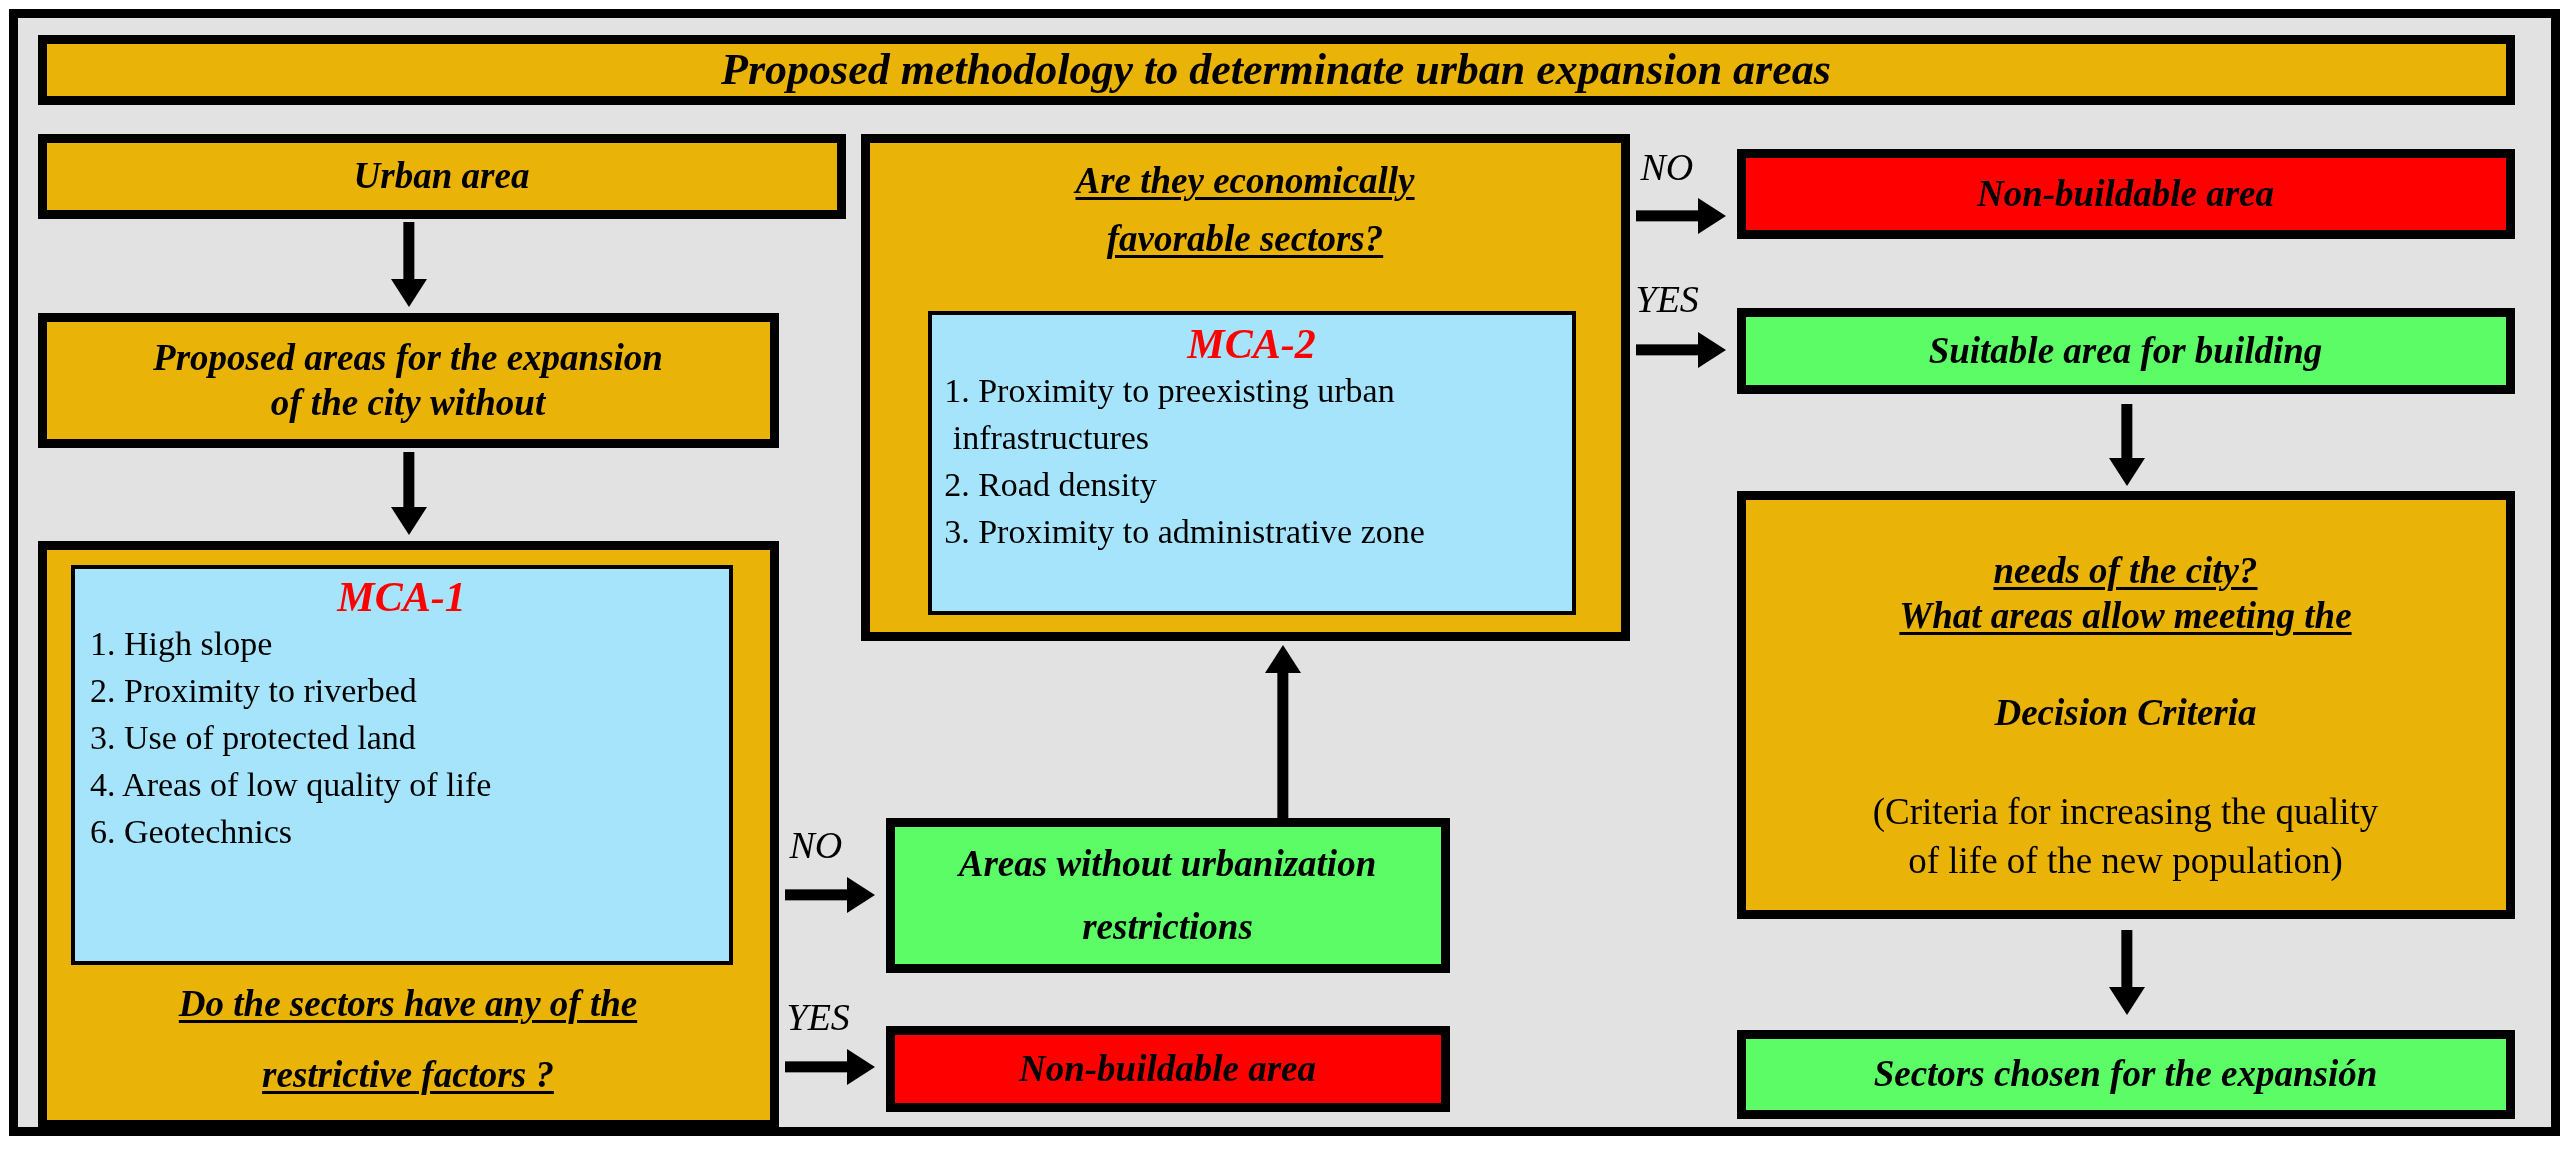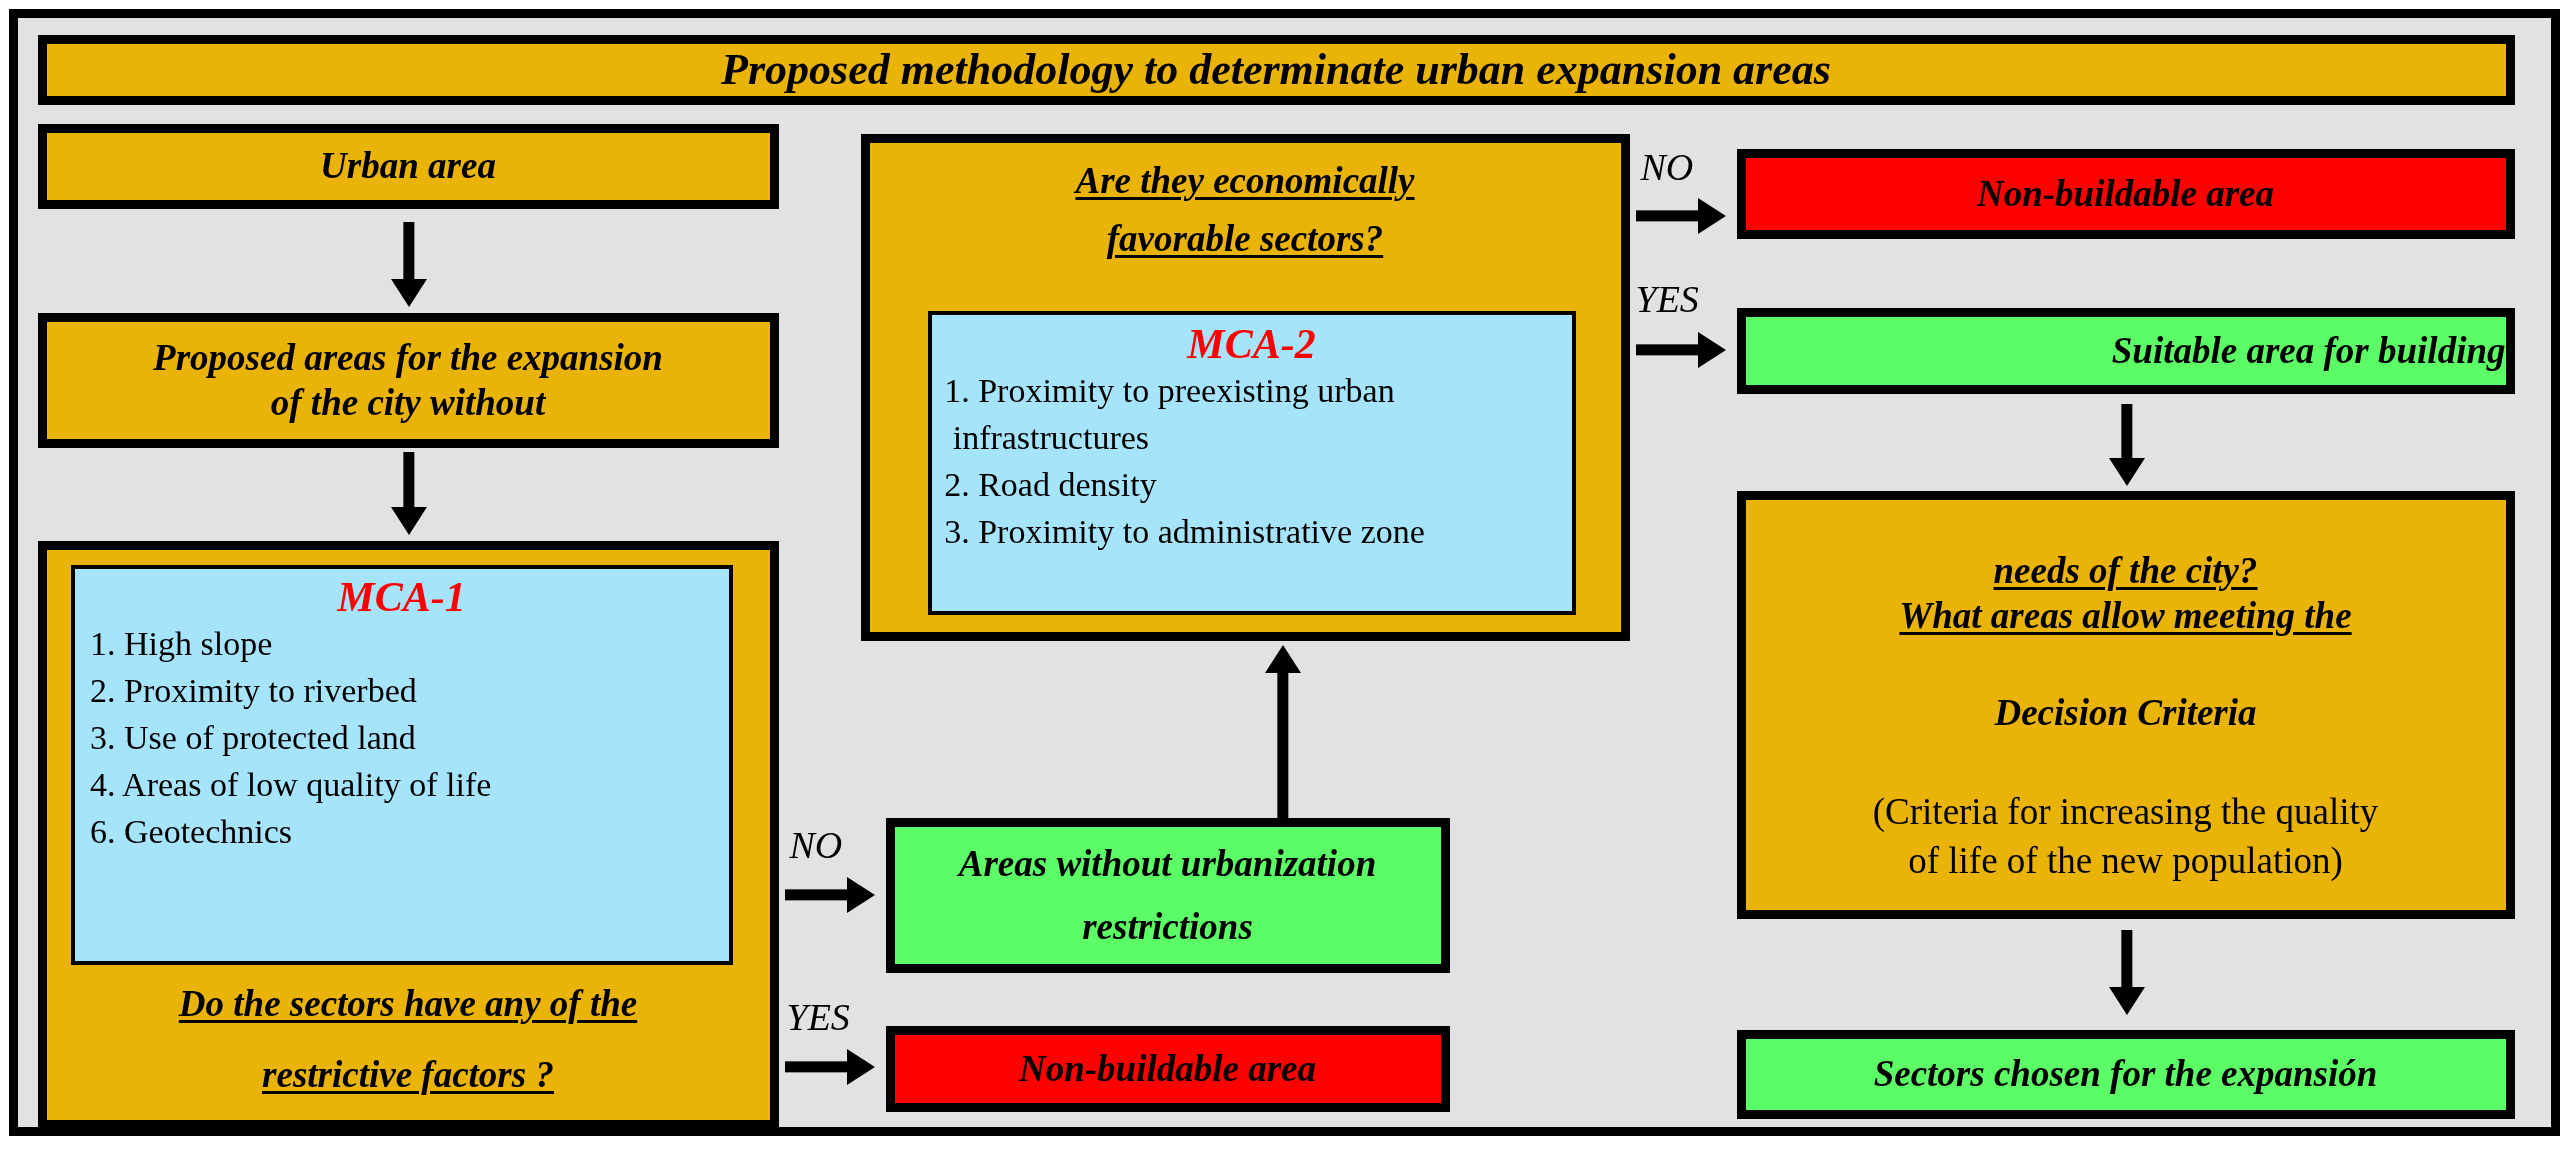--- a/index.html
+++ b/index.html
@@ -143,21 +143,21 @@
 </style>
 </head>
 <body>
 
 <div id="diagram-frame">
 
   <div class="box blue" style="left:20px; top:17px; width:2477px; height:70px;">
     <div class="box-title" style="font-size:44px;">Proposed methodology to determinate urban expansion areas</div>
   </div>
 
-  <div class="box blue" style="left:20px; top:106px; width:741px; height:85px;">
+  <div class="box blue" style="left:20px; top:116px; width:808px; height:85px;">
     <div class="box-title" style="font-size:37px;">Urban area</div>
   </div>
 
   <div class="arrow-v" style="left:352px; top:204px; width:78px; height:85px;">
     <div class="shaft" style="top:0; height:58px;"></div>
     <div class="head"></div>
   </div>
 
   <div class="box blue" style="left:20px; top:295px; width:741px; height:135px;">
     <div class="box-title" style="font-size:37px; white-space:pre-line;">Proposed areas for the expansion
@@ -237,21 +237,21 @@
   <div class="box red" style="left:1719px; top:131px; width:778px; height:90px;">
     <div class="box-title" style="font-size:37px;">Non-buildable area</div>
   </div>
 
   <div class="branch-label" style="left:1618px; top:259px;">YES</div>
   <div class="arrow-h" style="left:1618px; top:313px; width:90px; height:39px;">
     <div class="shaft" style="width:66px;"></div>
     <div class="head"></div>
   </div>
 
-  <div class="box green" style="left:1719px; top:290px; width:778px; height:86px;align-items:flex-end;">
+  <div class="box green" style="left:1719px; top:290px; width:778px; height:86px;">
     <div class="box-title" style="font-size:37px;">Suitable area for building</div>
   </div>
 
   <div class="arrow-v" style="left:2070px; top:386px; width:78px; height:82px;">
     <div class="shaft" style="top:0; height:55px;"></div>
     <div class="head"></div>
   </div>
 
   <div class="box blue" style="left:1719px; top:473px; width:778px; height:428px; justify-content:flex-start;">
     <div style="width:100%; text-align:center; margin-top:34px;">

